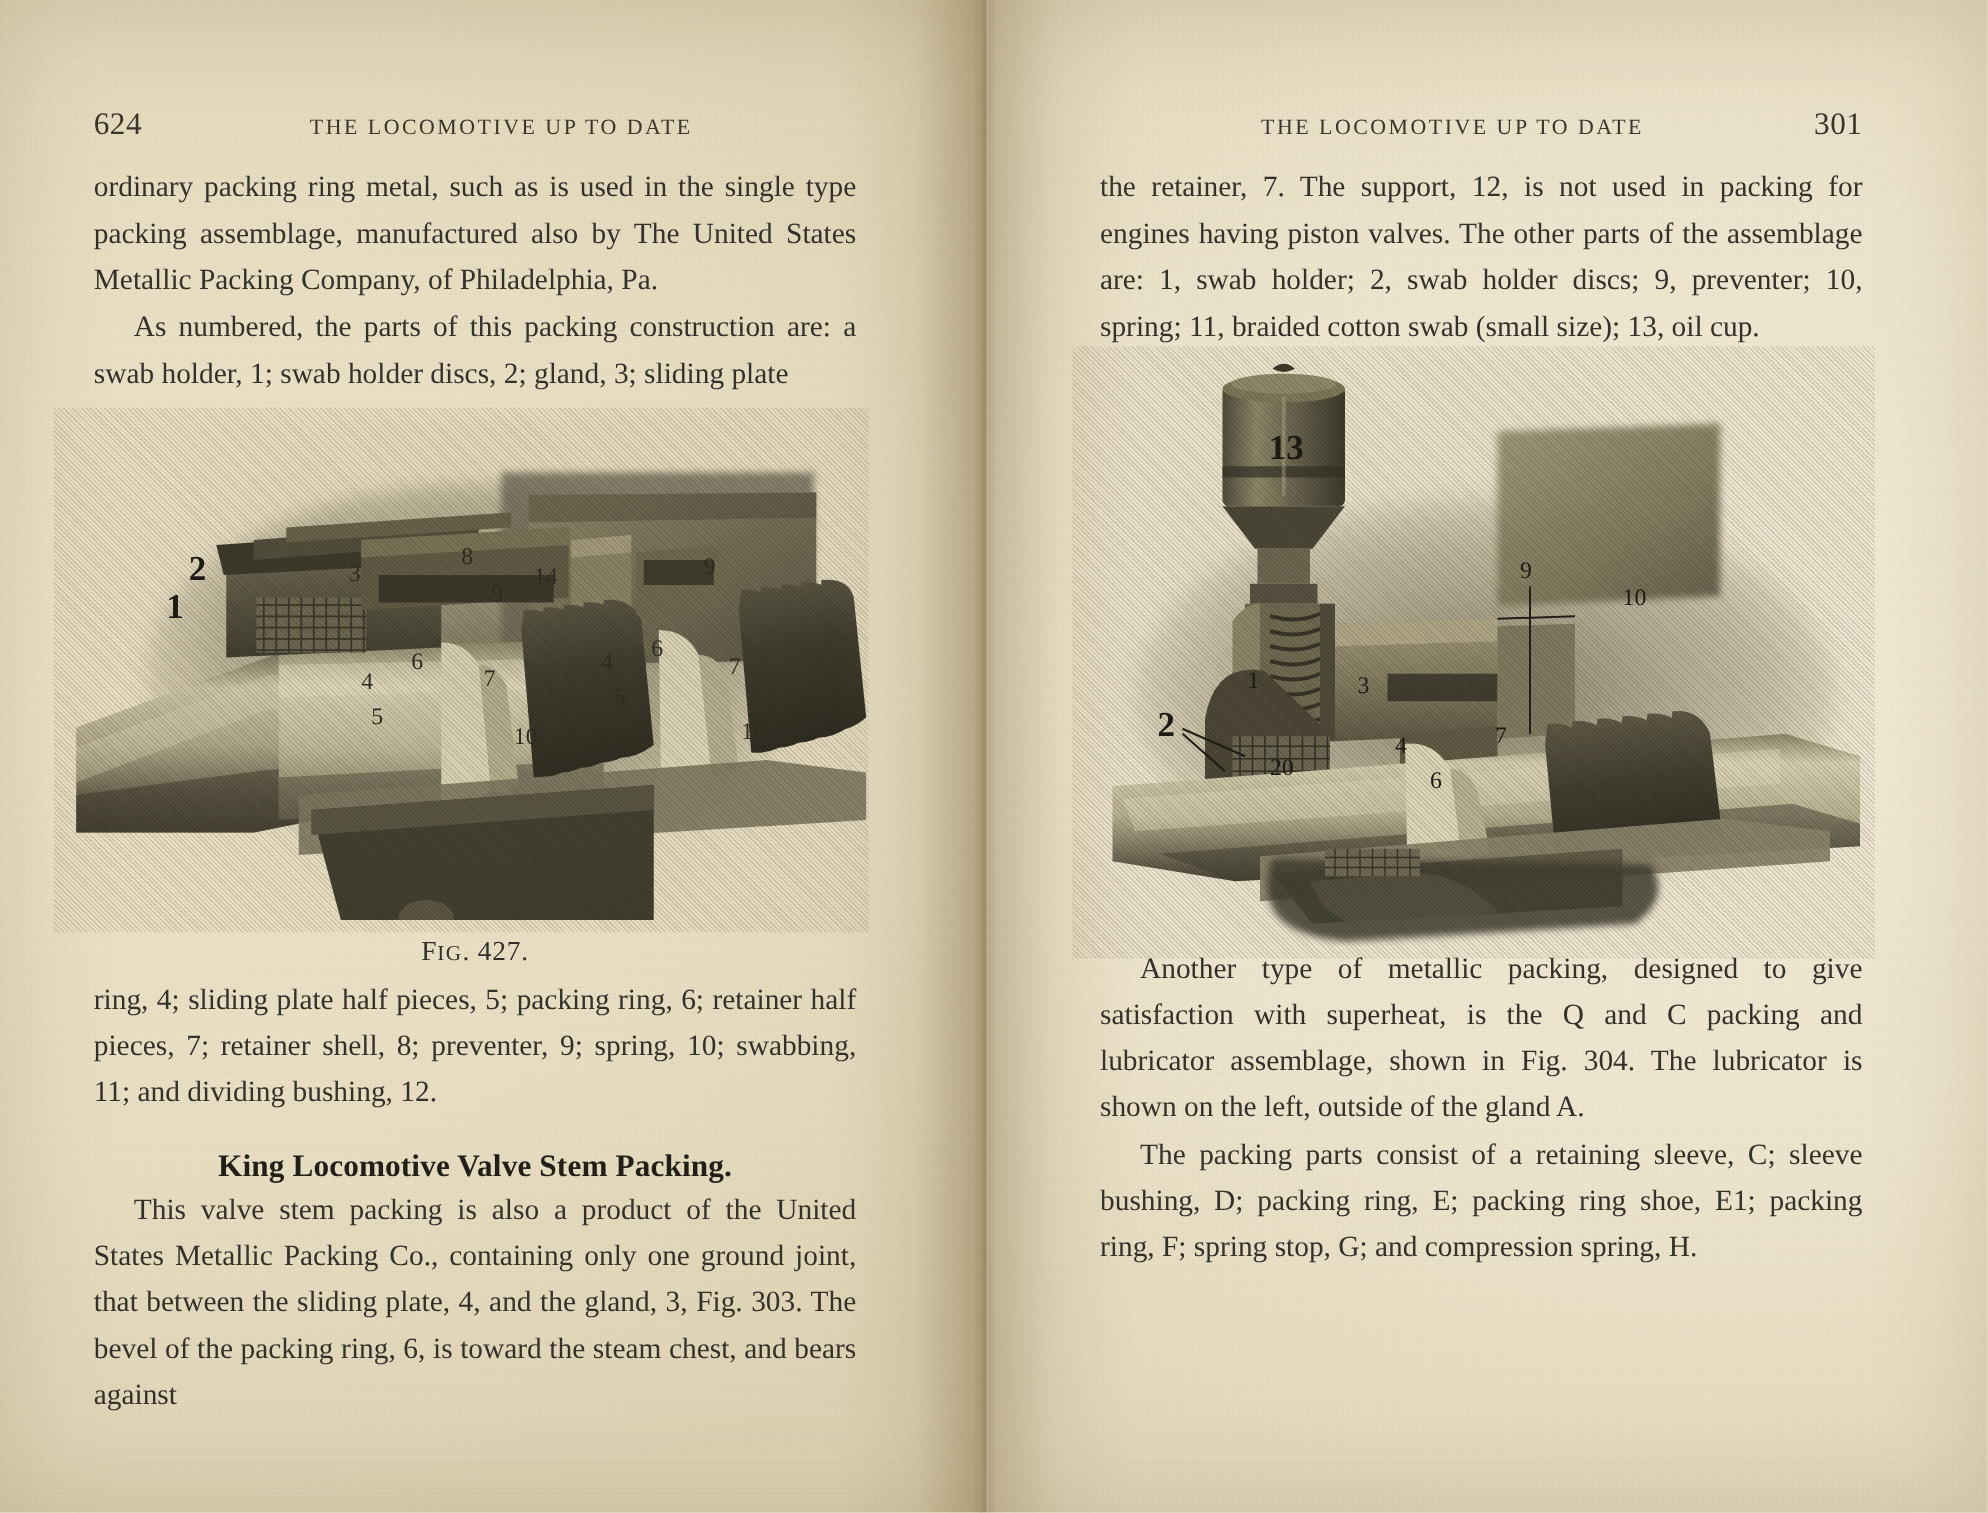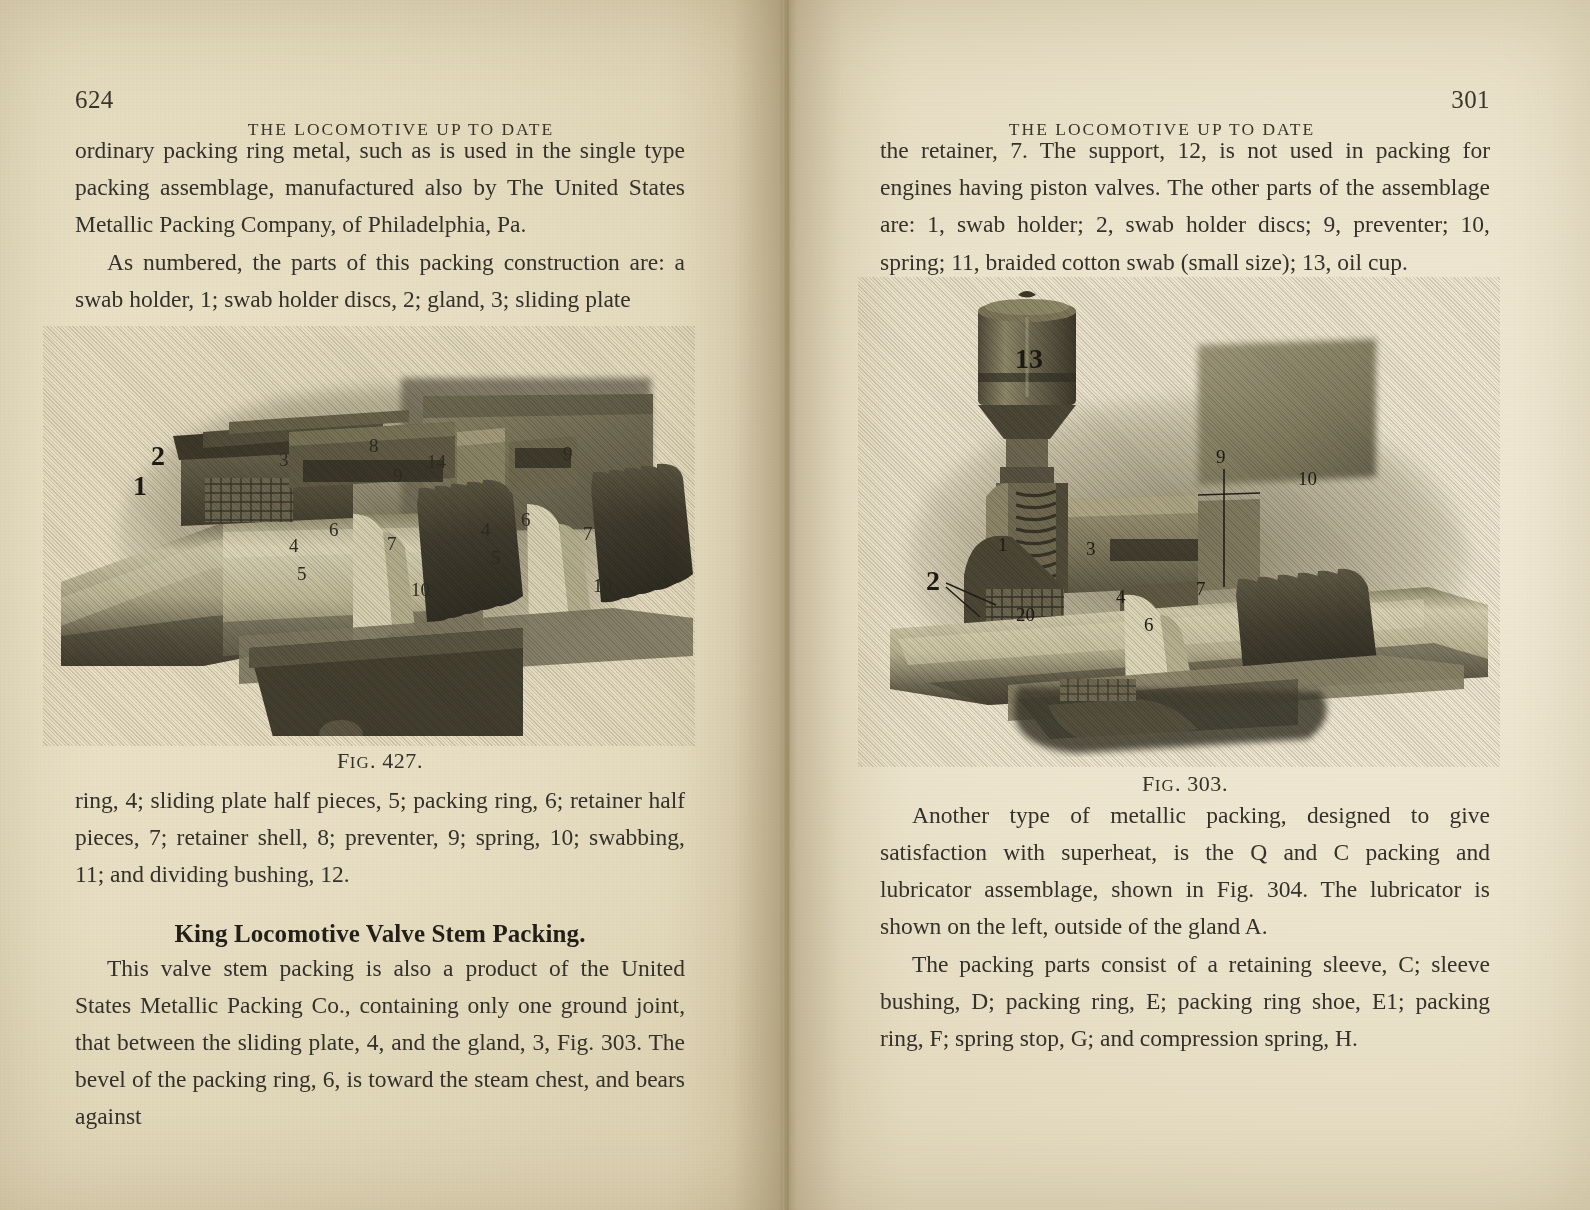--- a/index.html
+++ b/index.html
@@ -48,21 +48,21 @@
   
   .col{position:absolute;}
   .col-left{left:75px;top:86px;width:610px;}
   .col-right{left:880px;top:86px;width:610px;}
 
   .runhead{position:relative;height:46px;}
   .runhead .folio{position:absolute;top:0;font-size:25px;letter-spacing:.4px;color:#3a342a;}
   .runhead .folio-l{left:0;text-align:center;}
   .runhead .folio-r{right:0;}
   .runhead .title{position:absolute;left:0;right:0;top:5px;text-align:center;
-    font-size:17.5px;letter-spacing:2.0px;color:#3a342a;margin-top:28px;}
+    font-size:17.5px;letter-spacing:2.0px;color:#3a342a;}
   .col-left .runhead .title{padding-left:42px;}
   .col-right .runhead .title{padding-right:46px;}
 
   p.body{
     margin:0;
     font-size:23.5px;
     line-height:37.2px;
     text-align:justify;
     text-align-last:left;
     color:#34302a;
@@ -453,23 +453,20 @@
           <span class="lbl big" style="left:58px;top:280px;">2</span>
           <span class="lbl" style="left:218px;top:252px;">3</span>
           <span class="lbl" style="left:248px;top:300px;">4</span>
           <span class="lbl" style="left:276px;top:328px;">6</span>
           <span class="lbl" style="left:328px;top:292px;">7</span>
           <span class="lbl" style="left:348px;top:160px;">9</span>
           <span class="lbl" style="left:430px;top:182px;">10</span>
           <span class="lbl" style="left:148px;top:318px;">20</span>
         </div>
 
-        <p class="figcap" style="margin-top:14px;">
-          <span>F</span><span class="sc">IG</span><span>. 303.</span>
-        </p>
       </div>
 
 
       <p class="body indent">Another type of metallic packing, designed to give satisfaction with superheat, is the Q and C packing and lubricator assemblage, shown in Fig. 304.  The lubricator is shown on the left, outside of the gland A.</p>
       <p class="body indent">The packing parts consist of a retaining sleeve, C; sleeve bushing, D; packing ring, E; packing ring shoe, E1; packing ring, F; spring stop, G; and compression spring, H.</p>
     </div>
 
     <div class="gutter-right"></div>
     <div class="edge-vignette"></div>
   </div>

